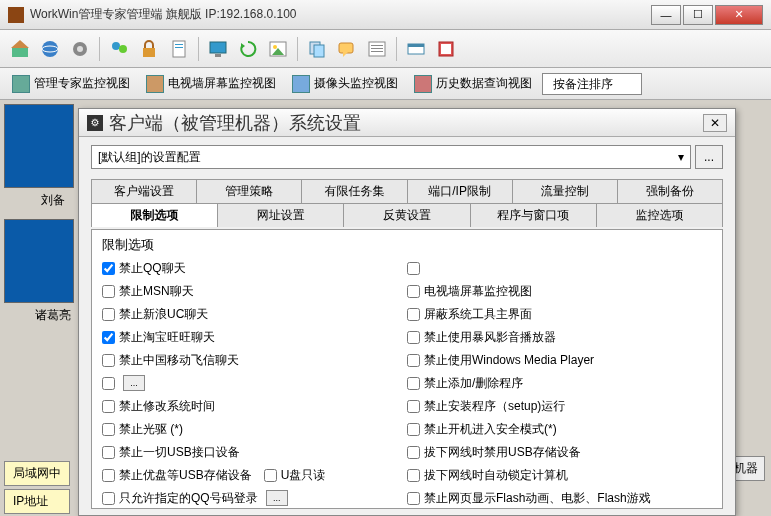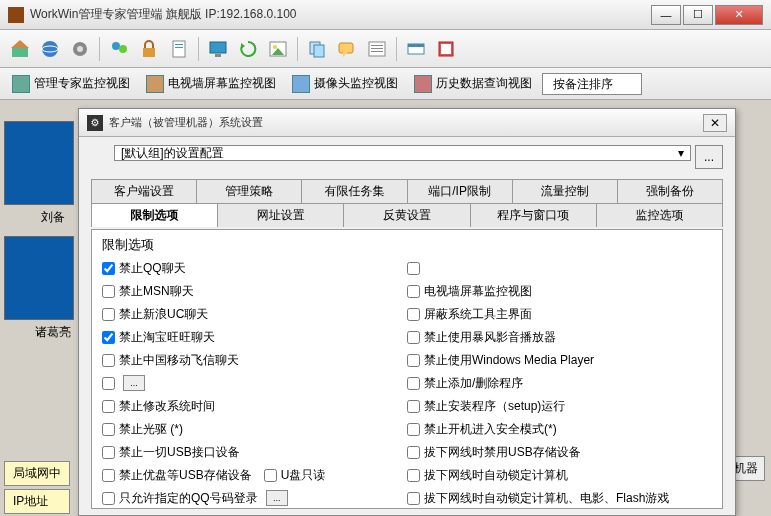--- a/index.html
+++ b/index.html
@@ -18,40 +18,40 @@
 .tb-icon { width: 28px; height: 28px; display:flex; align-items:center; justify-content:center; border:1px solid transparent; }
 .tb-sep { width:1px; height:24px; background:#bbb; margin:0 3px; }
 
 
 .viewbar { height: 32px; background: linear-gradient(#f5f5f5,#e5e5e5); border-bottom:1px solid #aaa; display:flex; align-items:center; padding:0 6px; gap:4px; }
 .view-item { display:flex; align-items:center; gap:4px; padding:2px 6px; cursor:pointer; }
 .view-item .vicon { width:18px; height:18px; background:#6a9; border:1px solid #488; }
 .sort-select { border:1px solid #888; background:#fff; padding:2px 10px; height:22px; min-width:100px; }
 
 
-.left-panel { position:absolute; left:4px; top:104px; width:90px;margin-top:17px; }
+.left-panel { position:absolute; left:4px; top:104px; width:90px; }
 .thumb { width:70px; height:84px; background:#0a5aa8; border:1px solid #666; margin-bottom:4px; position:relative; }
 .thumb-label { font-size:12px; text-align:center; margin-bottom:10px; padding-left:8px; }
 
 
 .bottom-area { position:absolute; left:4px; bottom:2px; display:flex; flex-direction:column; gap:3px; }
 .status-tab { border:1px solid #888; background:#fef9c3; padding:3px 8px; display:inline-block; }
 
 .right-btn1 { position:absolute; right:6px; top:456px; border:1px solid #888; background:#eee; padding:3px 6px; }
 
 
 .dialog { position:absolute; left:78px; top:108px; width:658px; height:408px; background:#f0f0f0; border:1px solid #888; box-shadow:2px 2px 6px rgba(0,0,0,.3); }
 .dlg-title { height:28px; background:linear-gradient(#fdfdfd,#e5e5e5); border-bottom:1px solid #aaa; display:flex; align-items:center; padding:0 8px; }
 .dlg-title .dlg-icon { width:16px; height:16px; background:#333; color:#fff; display:flex; align-items:center; justify-content:center; font-size:10px; margin-right:6px; }
-.dlg-title .dlg-text { flex:1; color:#333; font-size:11px; }
+.dlg-title .dlg-text { flex:1; color:#333; font-size:18px; }
 .dlg-close { width:24px; height:18px; border:1px solid #999; background:#eee; display:flex; align-items:center; justify-content:center; }
 
 .dlg-body { padding:8px 12px; }
 .cfg-row { display:flex; gap:4px; margin-bottom:10px; }
-.cfg-select { flex:1; border:1px solid #888; background:#fff; padding:3px 6px; height:16px; display:flex; align-items:center; justify-content:space-between;margin-left:23px; }
+.cfg-select { flex:1; border:1px solid #888; background:#fff; padding:3px 6px; height:24px; display:flex; align-items:center; justify-content:space-between; }
 .cfg-btn { width:28px; height:24px; border:1px solid #888; background:#eee; display:flex; align-items:center; justify-content:center; }
 
 
 .tab-rows { margin-bottom:2px; }
 .tab-row { display:flex; }
 .tab { border:1px solid #999; border-bottom:none; background:#e8e8e8; padding:3px 0; text-align:center; flex:1; cursor:pointer; font-size:12px; }
 .tab + .tab { border-left:none; }
 .tab.active { background:#fff; font-weight:bold; }
 .tab-row.second .tab { border-top:1px solid #999; }
 
@@ -329,19 +329,19 @@
             <div class="opt-row">
               <input type="checkbox" style="">
               <label>拔下网线时禁用USB存储设备</label>
             </div>
             <div class="opt-row">
               <input type="checkbox" style="">
               <label>拔下网线时自动锁定计算机</label>
             </div>
             <div class="opt-row">
               <input type="checkbox" style="">
-              <label>拔下网线时自动锁定计算机、电影、Flash游戏</label>
+              <label>禁止网页显示Flash动画、电影、Flash游戏</label>
             </div>
           </div>
       </div>
     </div>
   </div>
 </div>
 
 </body></html>

